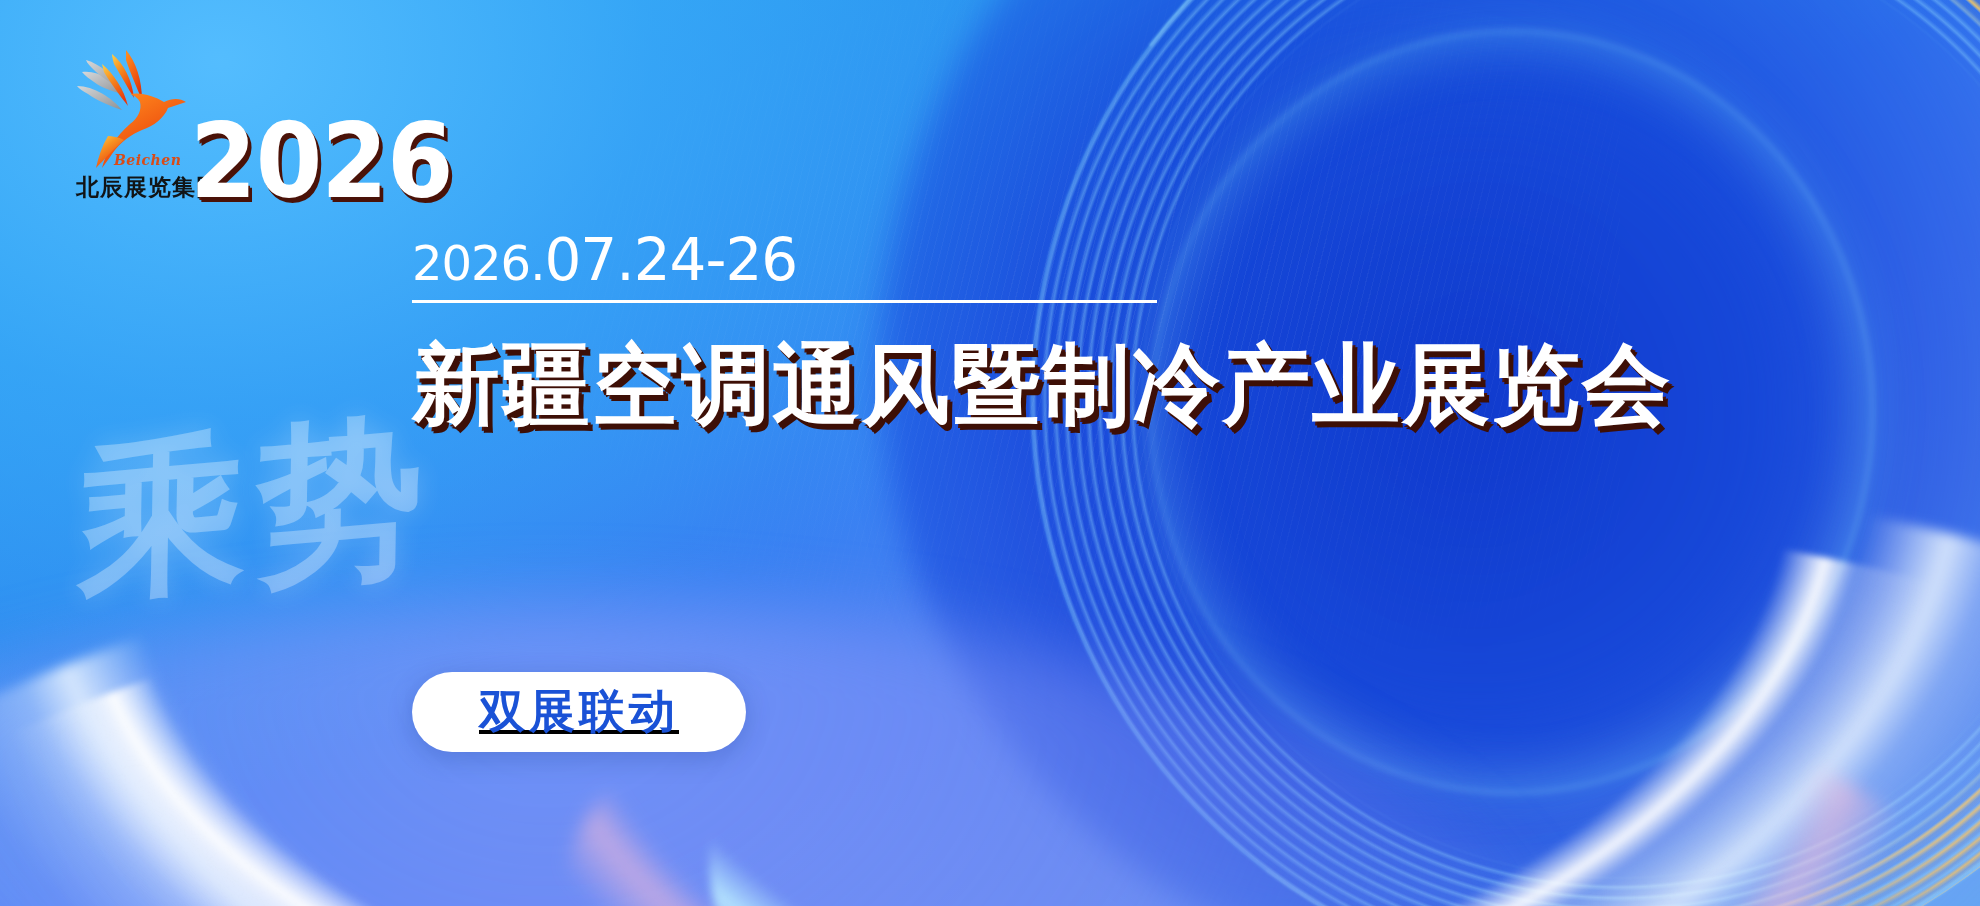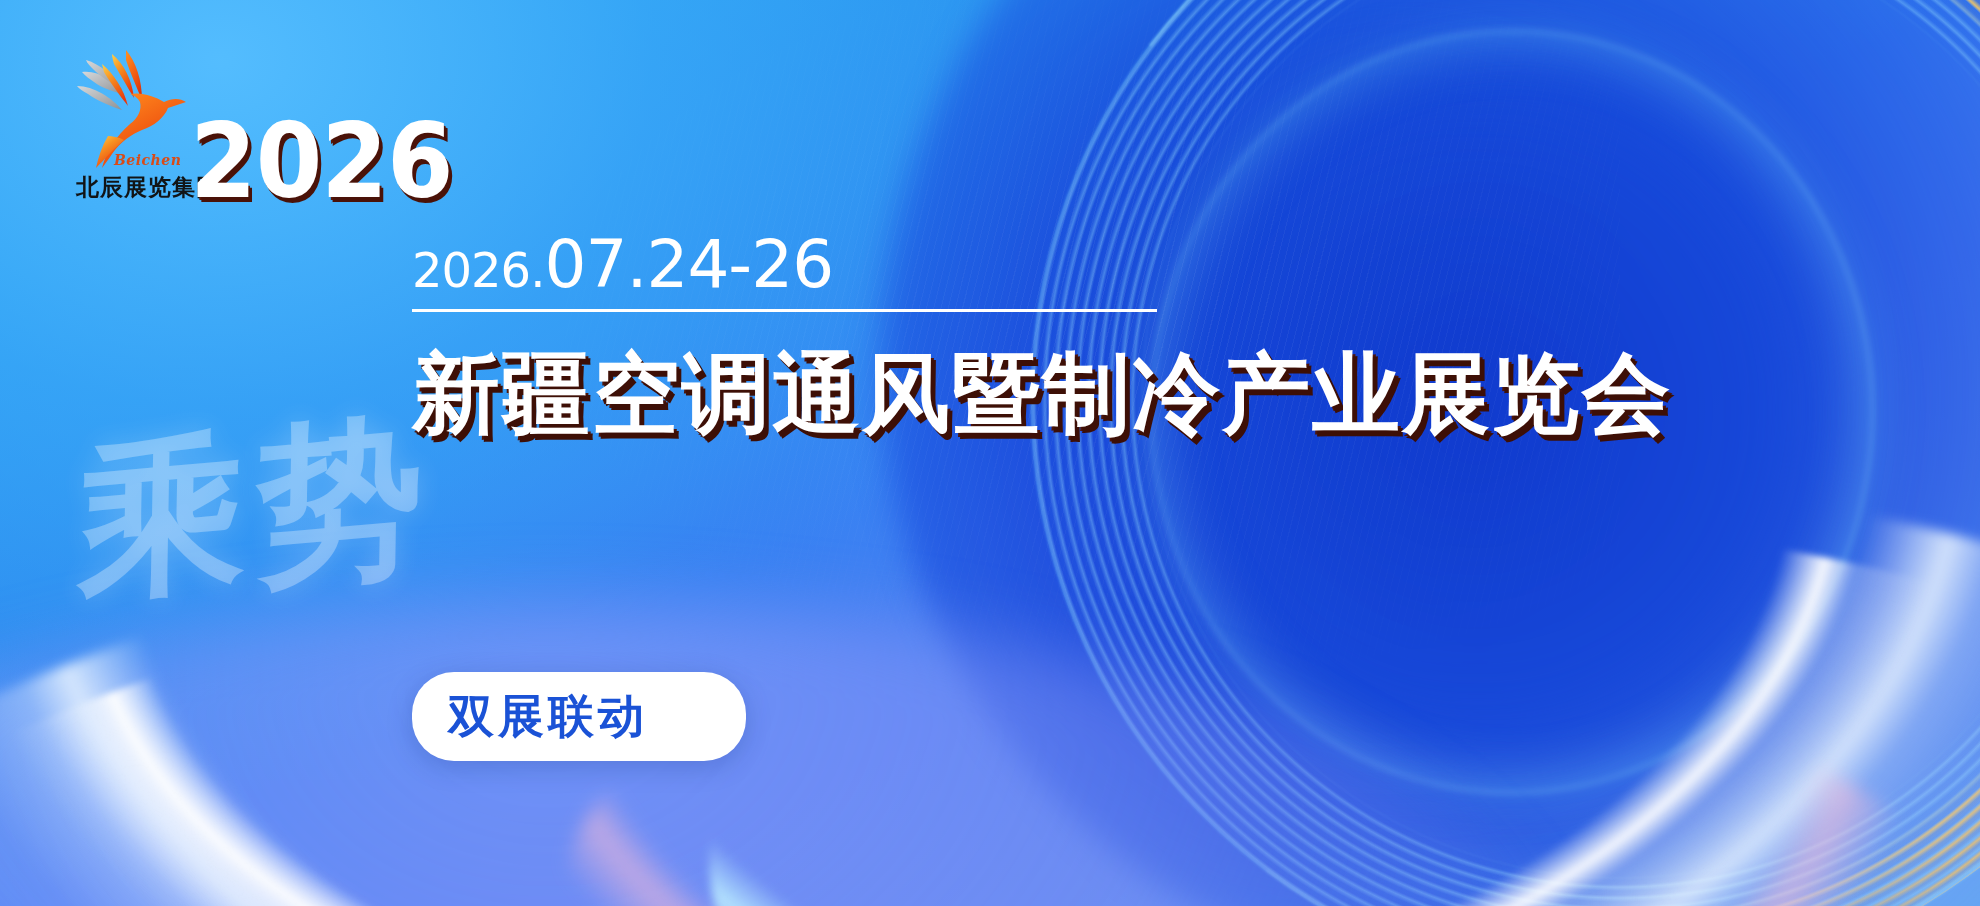--- a/index.html
+++ b/index.html
@@ -334,44 +334,46 @@
     width: 745px;
     margin-top: 14px;
   }
   .meta-date {
     font-family: "DejaVu Sans", "Liberation Sans", sans-serif;
     color: #ffffff;
     font-weight: 400;
     white-space: nowrap;
   }
   .meta-date .yy { font-size: 48px; letter-spacing: -1px; }
-  .meta-date .md { font-size: 66px; letter-spacing: -1px; }
+  .meta-date .md { font-size: 58px; letter-spacing: -1px; }
   .meta-venue {
     font-family: "DejaVu Sans", "Liberation Sans", sans-serif;
     font-size: 40px;
     font-weight: 700;
     color: #ffffff;
     letter-spacing: 3px;
     white-space: nowrap;
   }
 
   .block-2 { margin-top: 34px; }
 
   .pill {
     position: absolute;
     left: 412px;
     top: 672px;
     display: inline-flex;
     align-items: center;
+    justify-content: center;
     min-width: 262px;
-    height: 89px;
+    height: 80px;
     padding: 0 36px;
     border-radius: 42px;
     background: #ffffff;
     box-shadow: 0 6px 26px rgba(10,40,120,0.22);
+    text-decoration: underline;
   }
   .pill-label {
     font-family: "DejaVu Sans", "Liberation Sans", sans-serif;
     font-size: 46px;
     font-weight: 800;
     color: #1a52d6;
     letter-spacing: 4px;
     white-space: nowrap;
   }
 </style>

